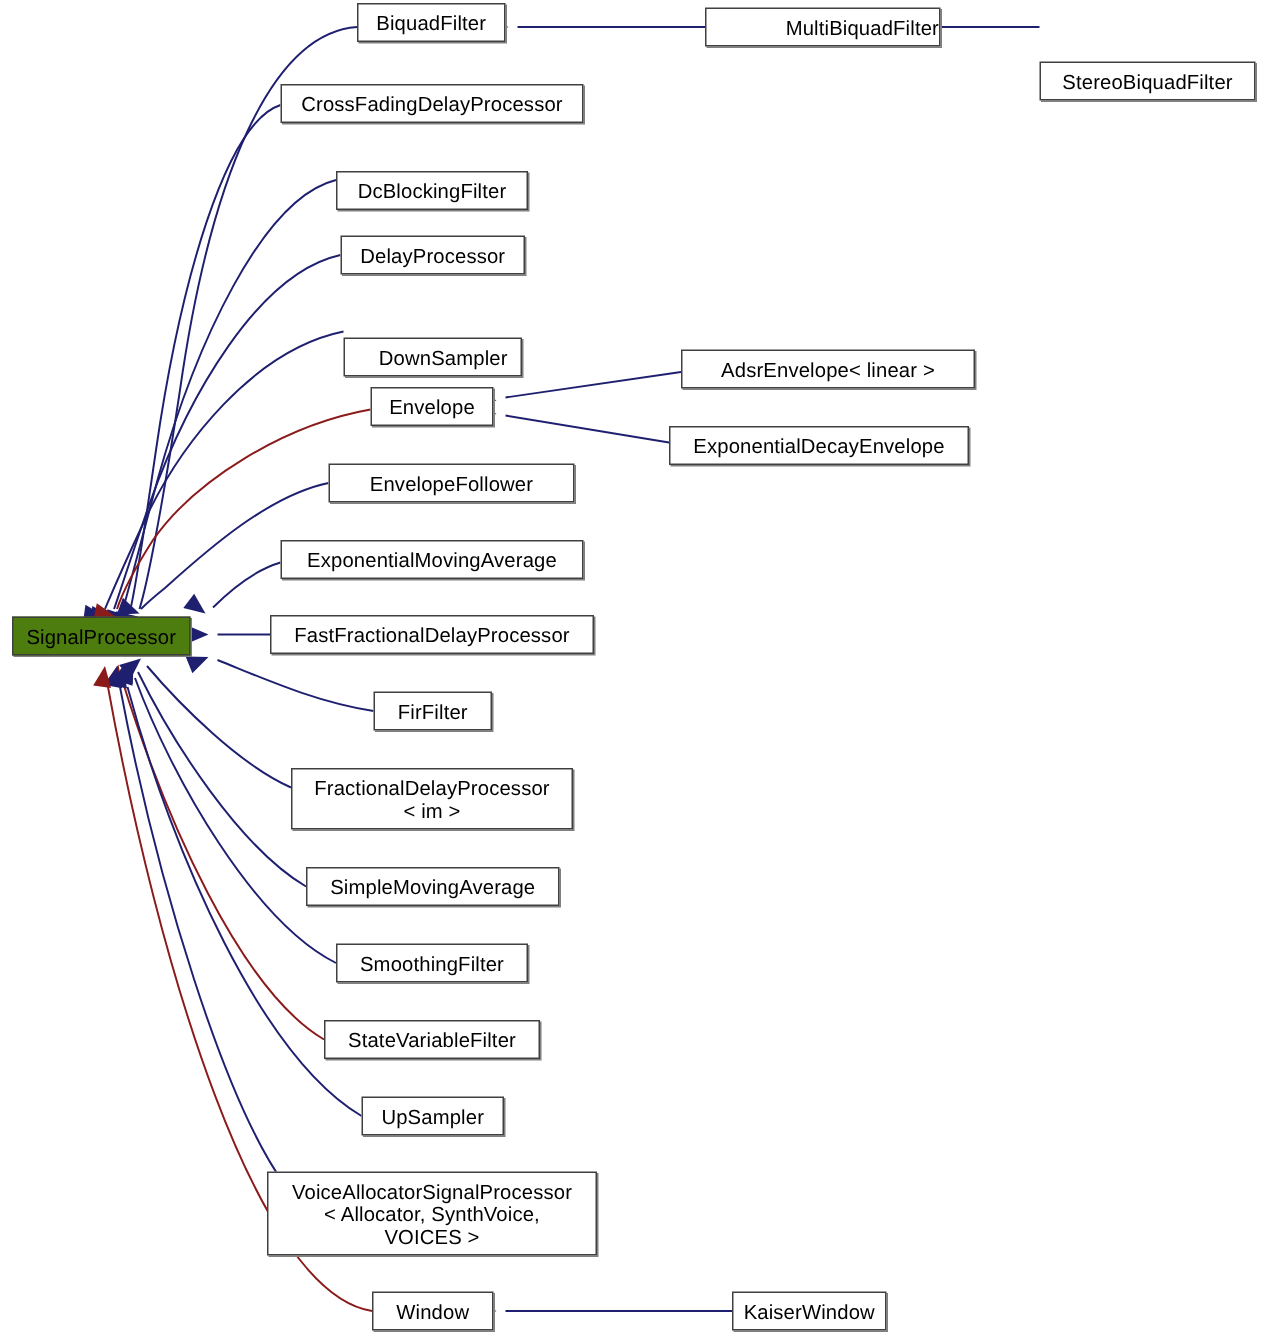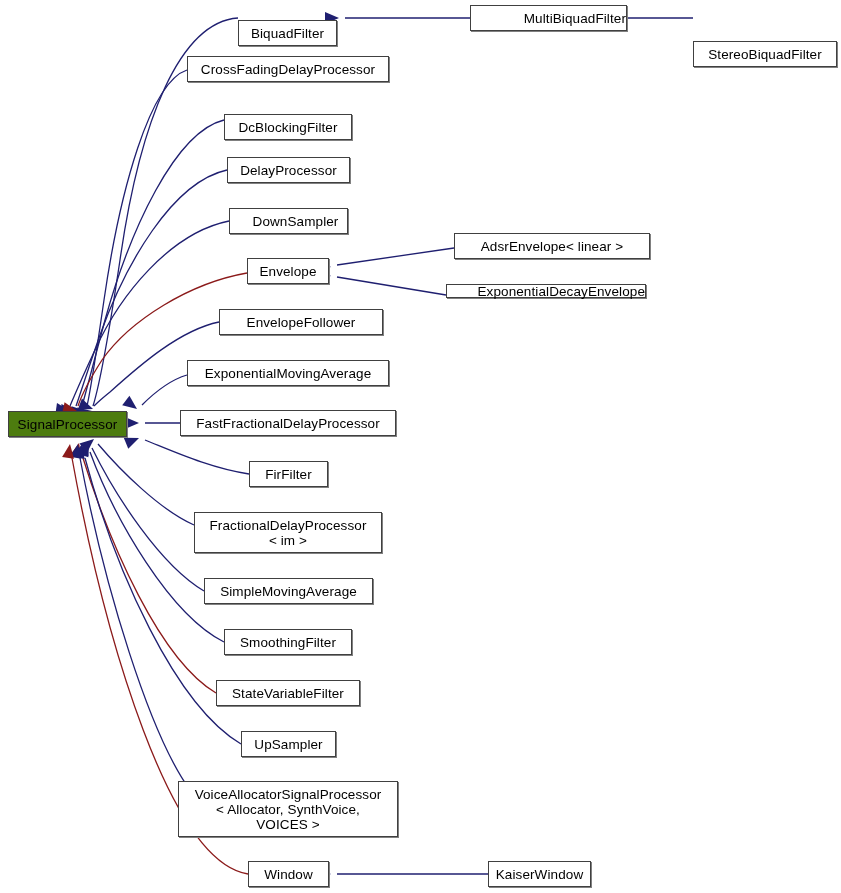--- a/index.html
+++ b/index.html
@@ -138,30 +138,30 @@
         <path d="M478,18 L345,18" fill="none" stroke="#1f1f70" stroke-width="1.3"></path>
         <polygon points="0,0 14,-6 14,6" fill="#1f1f70" transform="translate(339,18) rotate(180)"></polygon>
       </g>
       <g>
         <path d="M693,18 L621,18" fill="none" stroke="#1f1f70" stroke-width="1.3"></path>
         <polygon points="0,0 14,-6 14,6" fill="#1f1f70" transform="translate(615,18) rotate(180)"></polygon>
       </g>
     </svg>
   <div id="node-layer">
       <div class="node root" style="left: 8px; top: 411px; width: 119px; height: 26px;"><span class="node-label">SignalProcessor</span></div>
-      <div class="node" style="left: 238px; top: 20px; width: 99px; height: 26px;"><span class="node-label">BiquadFilter</span></div>
+      <div class="node" style="left: 238px; top: 2px; width: 99px; height: 26px;"><span class="node-label">BiquadFilter</span></div>
       <div class="node" style="left: 470px; top: 5px; width: 157px; height: 26px; justify-content: flex-end;"><span class="node-label">MultiBiquadFilter</span></div>
       <div class="node" style="left: 693px; top: 5px; width: 144px; height: 26px; margin-top: 36px;"><span class="node-label">StereoBiquadFilter</span></div>
       <div class="node" style="left: 187px; top: 56px; width: 202px; height: 26px;"><span class="node-label">CrossFadingDelayProcessor</span></div>
       <div class="node" style="left: 224px; top: 114px; width: 128px; height: 26px;"><span class="node-label">DcBlockingFilter</span></div>
       <div class="node" style="left: 227px; top: 157px; width: 123px; height: 26px;"><span class="node-label">DelayProcessor</span></div>
-      <div class="node" style="left: 229px; top: 208px; width: 119px; height: 26px; padding-left: 14px;"><span class="node-label">DownSampler</span></div>
+      <div class="node" style="left: 229px; top: 225px; width: 119px; height: 26px; padding-left: 14px;"><span class="node-label">DownSampler</span></div>
       <div class="node" style="left: 247px; top: 258px; width: 82px; height: 26px;"><span class="node-label">Envelope</span></div>
       <div class="node" style="left: 454px; top: 233px; width: 196px; height: 26px;"><span class="node-label">AdsrEnvelope&lt; linear &gt;</span></div>
-      <div class="node" style="left: 446px; top: 284px; width: 200px; height: 14px; justify-content: flex-end;"><span class="node-label">ExponentialDecayEnvelope</span></div>
+      <div class="node" style="left: 446px; top: 284px; width: 200px; height: 26px;"><span class="node-label">ExponentialDecayEnvelope</span></div>
       <div class="node" style="left: 219px; top: 309px; width: 164px; height: 26px;"><span class="node-label">EnvelopeFollower</span></div>
       <div class="node" style="left: 187px; top: 360px; width: 202px; height: 26px;"><span class="node-label">ExponentialMovingAverage</span></div>
       <div class="node" style="left: 180px; top: 410px; width: 216px; height: 26px;"><span class="node-label">FastFractionalDelayProcessor</span></div>
       <div class="node" style="left: 249px; top: 461px; width: 79px; height: 26px;"><span class="node-label">FirFilter</span></div>
       <div class="node" style="left: 194px; top: 512px; width: 188px; height: 41px;"><span class="node-label">FractionalDelayProcessor
 &lt; im &gt;</span></div>
       <div class="node" style="left: 204px; top: 578px; width: 169px; height: 26px;"><span class="node-label">SimpleMovingAverage</span></div>
       <div class="node" style="left: 224px; top: 629px; width: 128px; height: 26px;"><span class="node-label">SmoothingFilter</span></div>
       <div class="node" style="left: 216px; top: 680px; width: 144px; height: 26px;"><span class="node-label">StateVariableFilter</span></div>
       <div class="node" style="left: 241px; top: 731px; width: 95px; height: 26px;"><span class="node-label">UpSampler</span></div>

